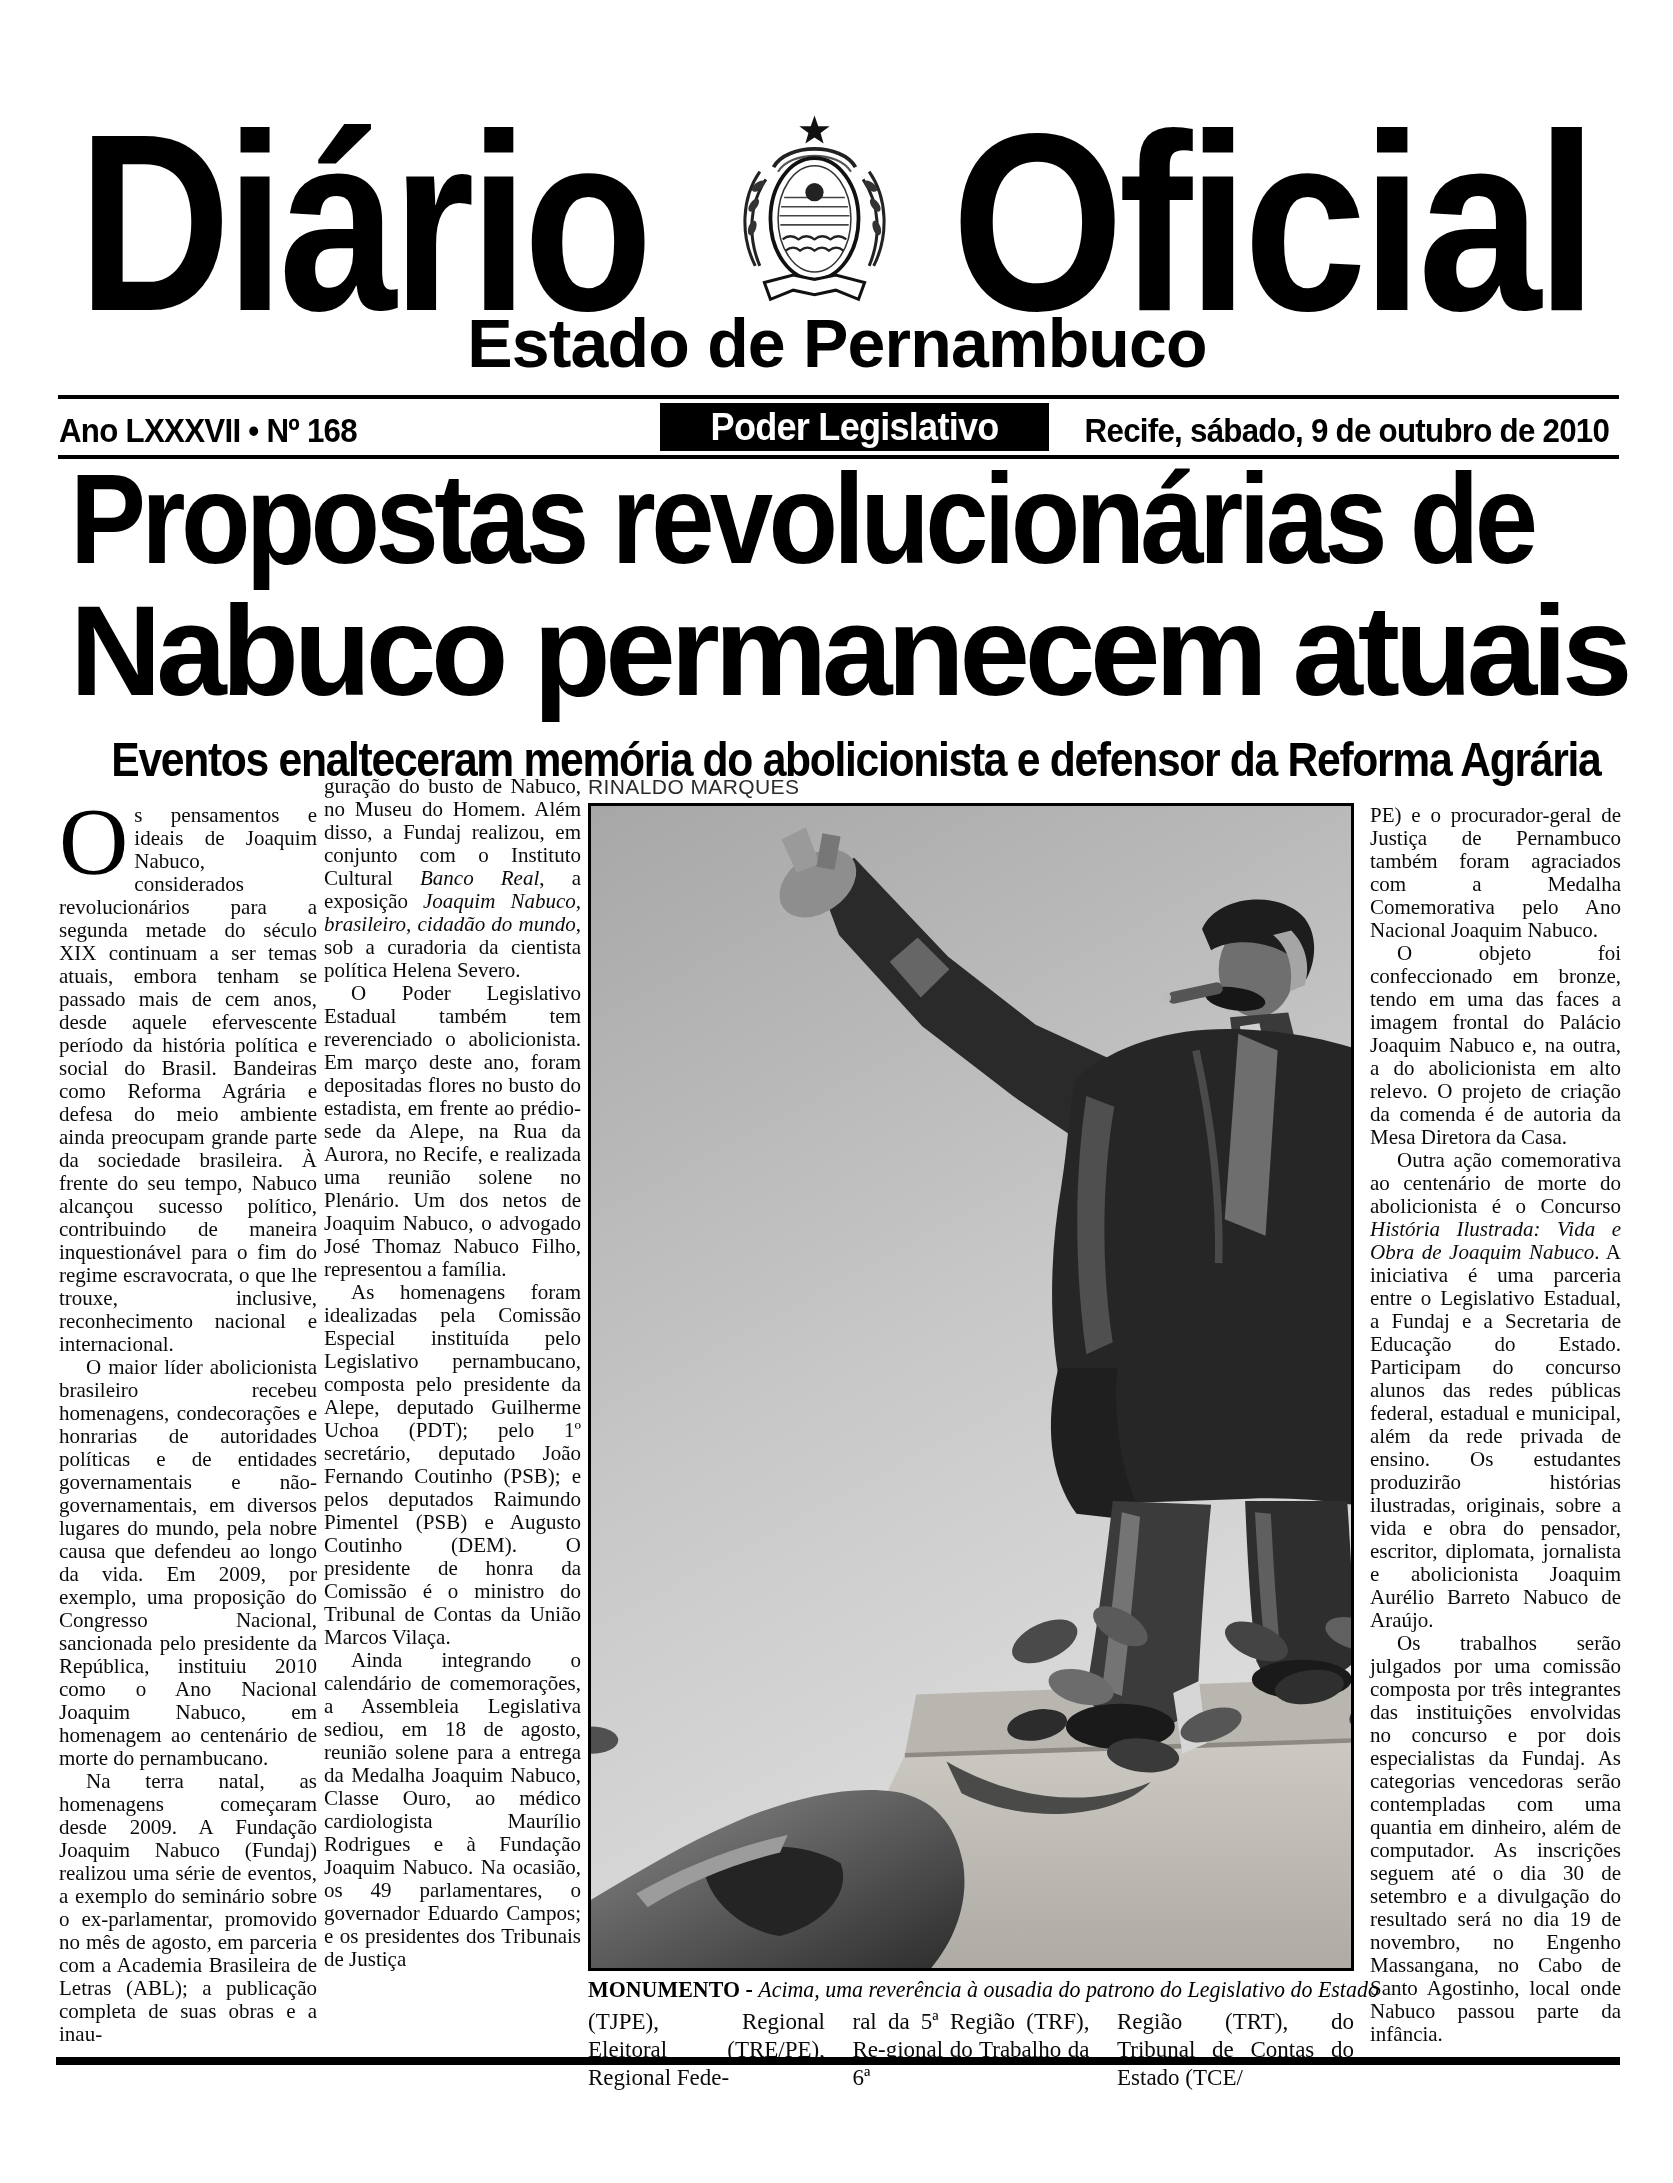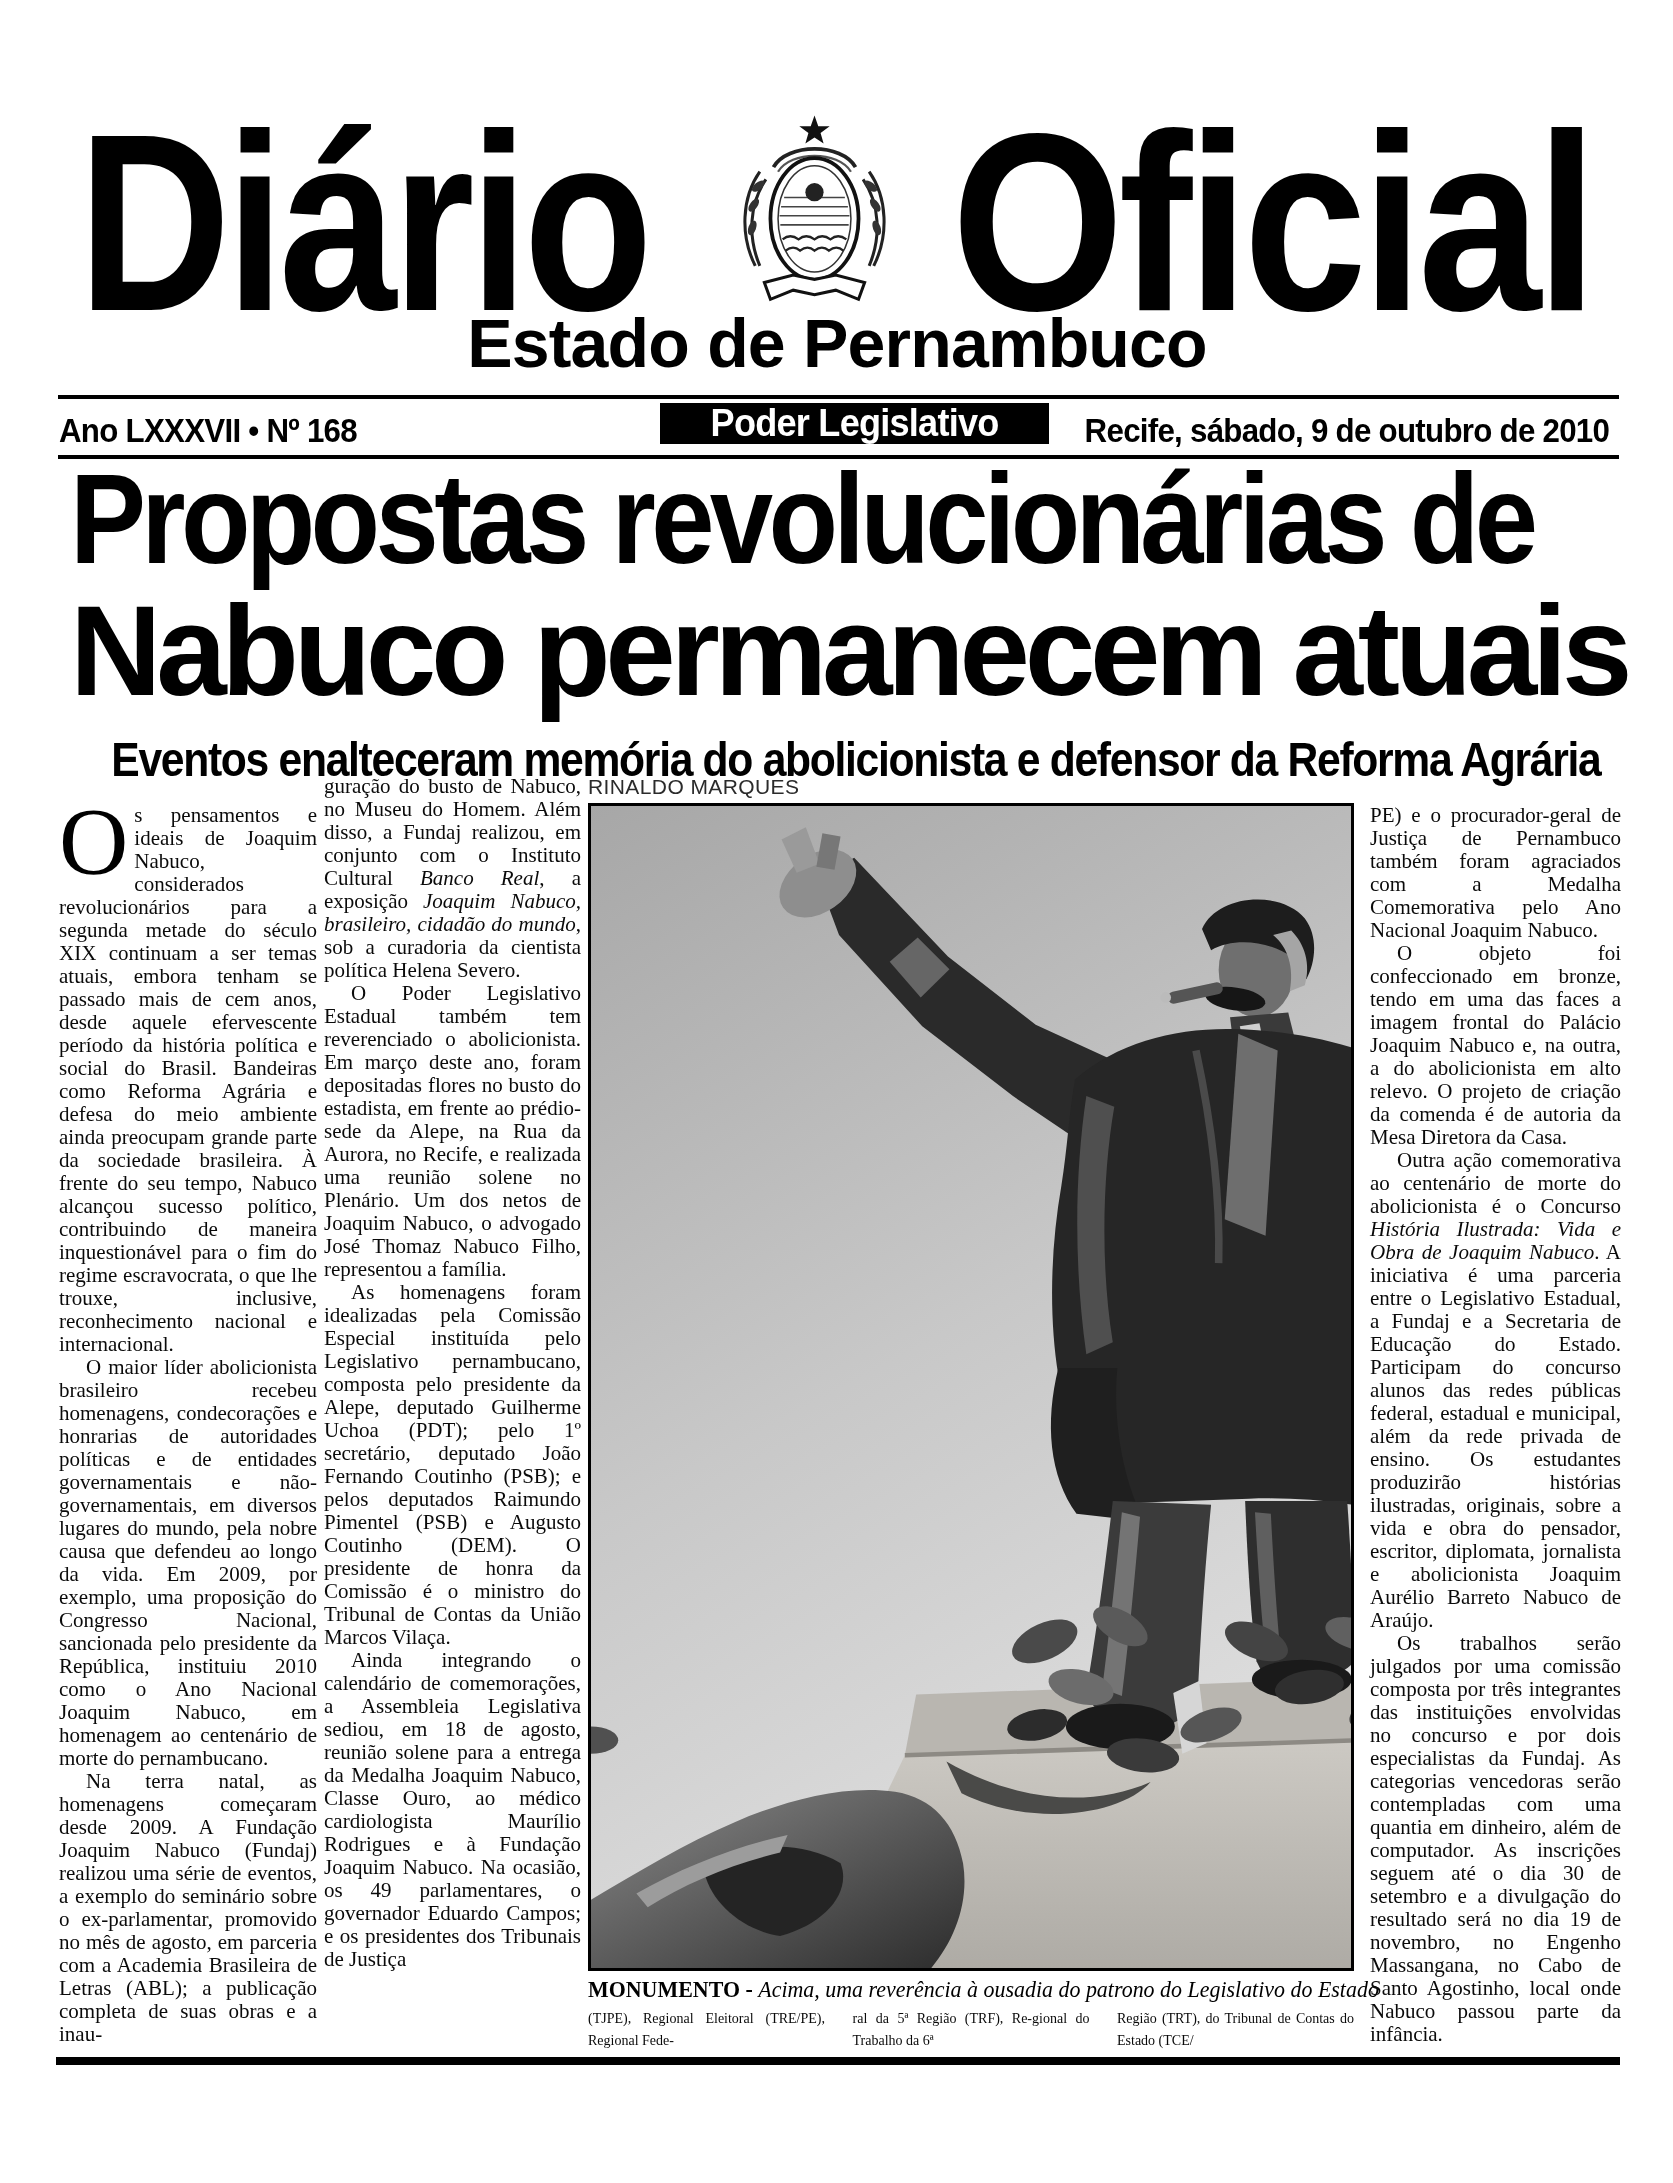--- a/index.html
+++ b/index.html
@@ -30,21 +30,21 @@
   .rule-bottom{left:56px;top:2057px;width:1564px;height:7.6px;}
 
   
   .infobar-text{
     font-family:"Liberation Sans", sans-serif;font-weight:bold;font-size:34px;
     color:#000;white-space:nowrap;letter-spacing:-0.8px;
   }
   .edition{left:59px;top:411px;transform:scaleX(.92);transform-origin:left top;}
   .dateline{right:65px;top:411px;transform:scaleX(.92);transform-origin:right top;}
   .badge{
-    left:660px;top:403px;width:389px;height:41px;background:#000;
+    left:660px;top:403px;width:389px;height:48px;background:#000;
     display:flex;align-items:center;justify-content:center;
   }
   .badge span{
     font-family:"Liberation Sans", sans-serif;font-weight:bold;font-size:38px;
     color:#fff;white-space:nowrap;transform:scaleX(.95);letter-spacing:-0.8px;
   }
 
   
   .headline-line{
     font-family:"Liberation Sans", sans-serif;font-weight:bold;color:#000;
@@ -92,21 +92,21 @@
   .dropcap{
     float:left;font-size:96px;line-height:71px;padding:1.5px 6px 0 0;
     font-family:"Liberation Serif", serif;color:#000;
   }
 
   
   .controw{
     left:588px;top:2008px;width:766px;display:flex;justify-content:space-between;
   }
   .contcol{
-    width:237px;font-size:14px;line-height:22px;text-align:justify;color:#0a0a0a;
+    width:237px;font-size:23px;line-height:28px;text-align:justify;color:#0a0a0a;
   }
 </style>
 </head>
 <body>
 
 <div class="abs mast-title mast-left">Diário</div>
 <div class="abs mast-title mast-right">Oficial</div>
 
 <div class="abs emblem">
   <svg viewBox="0 0 212 262" xmlns="http://www.w3.org/2000/svg">

